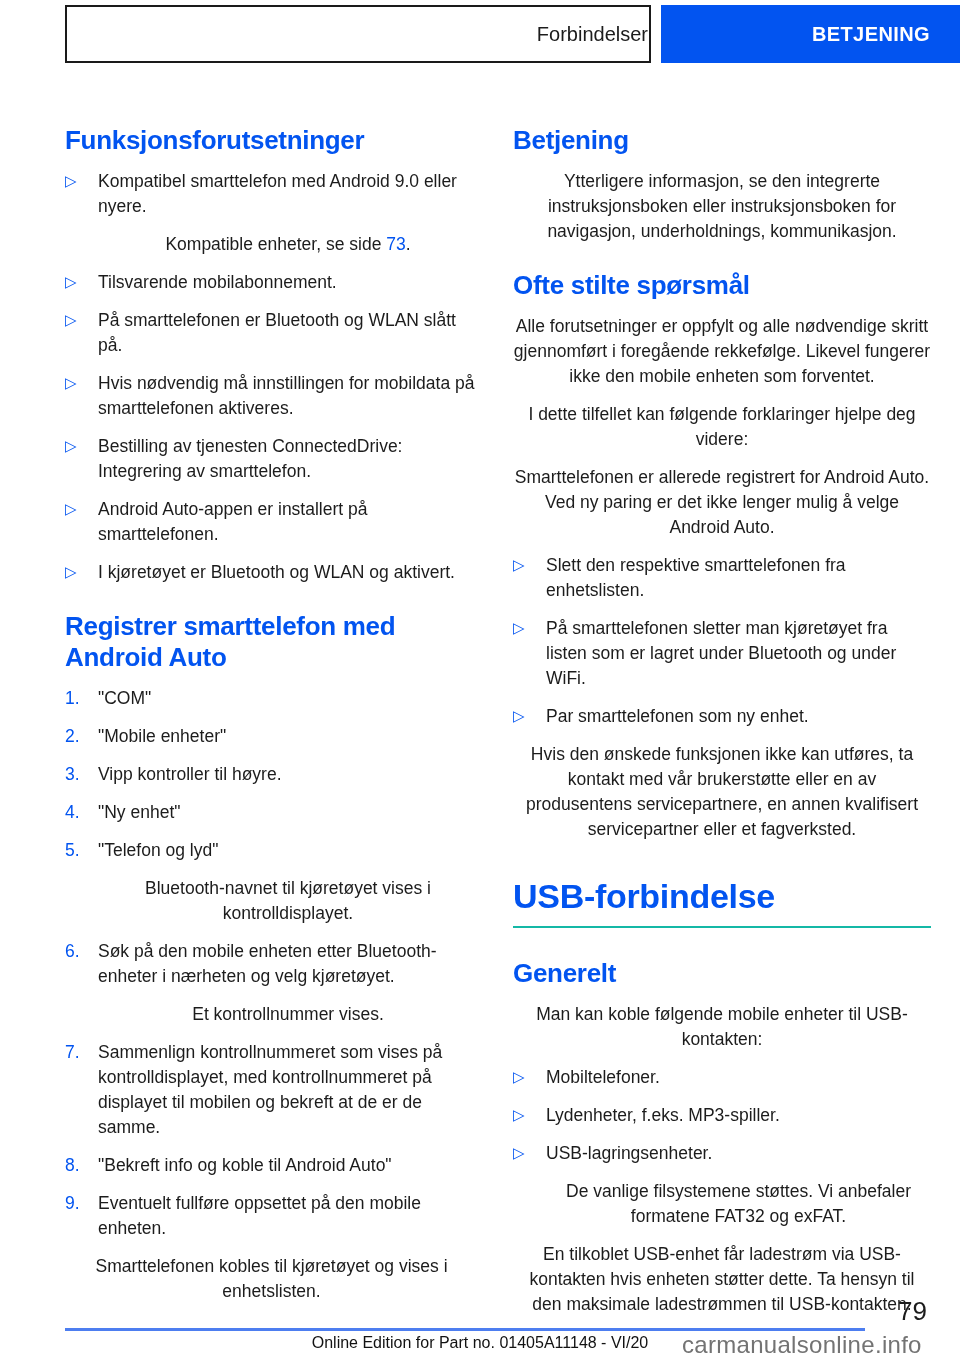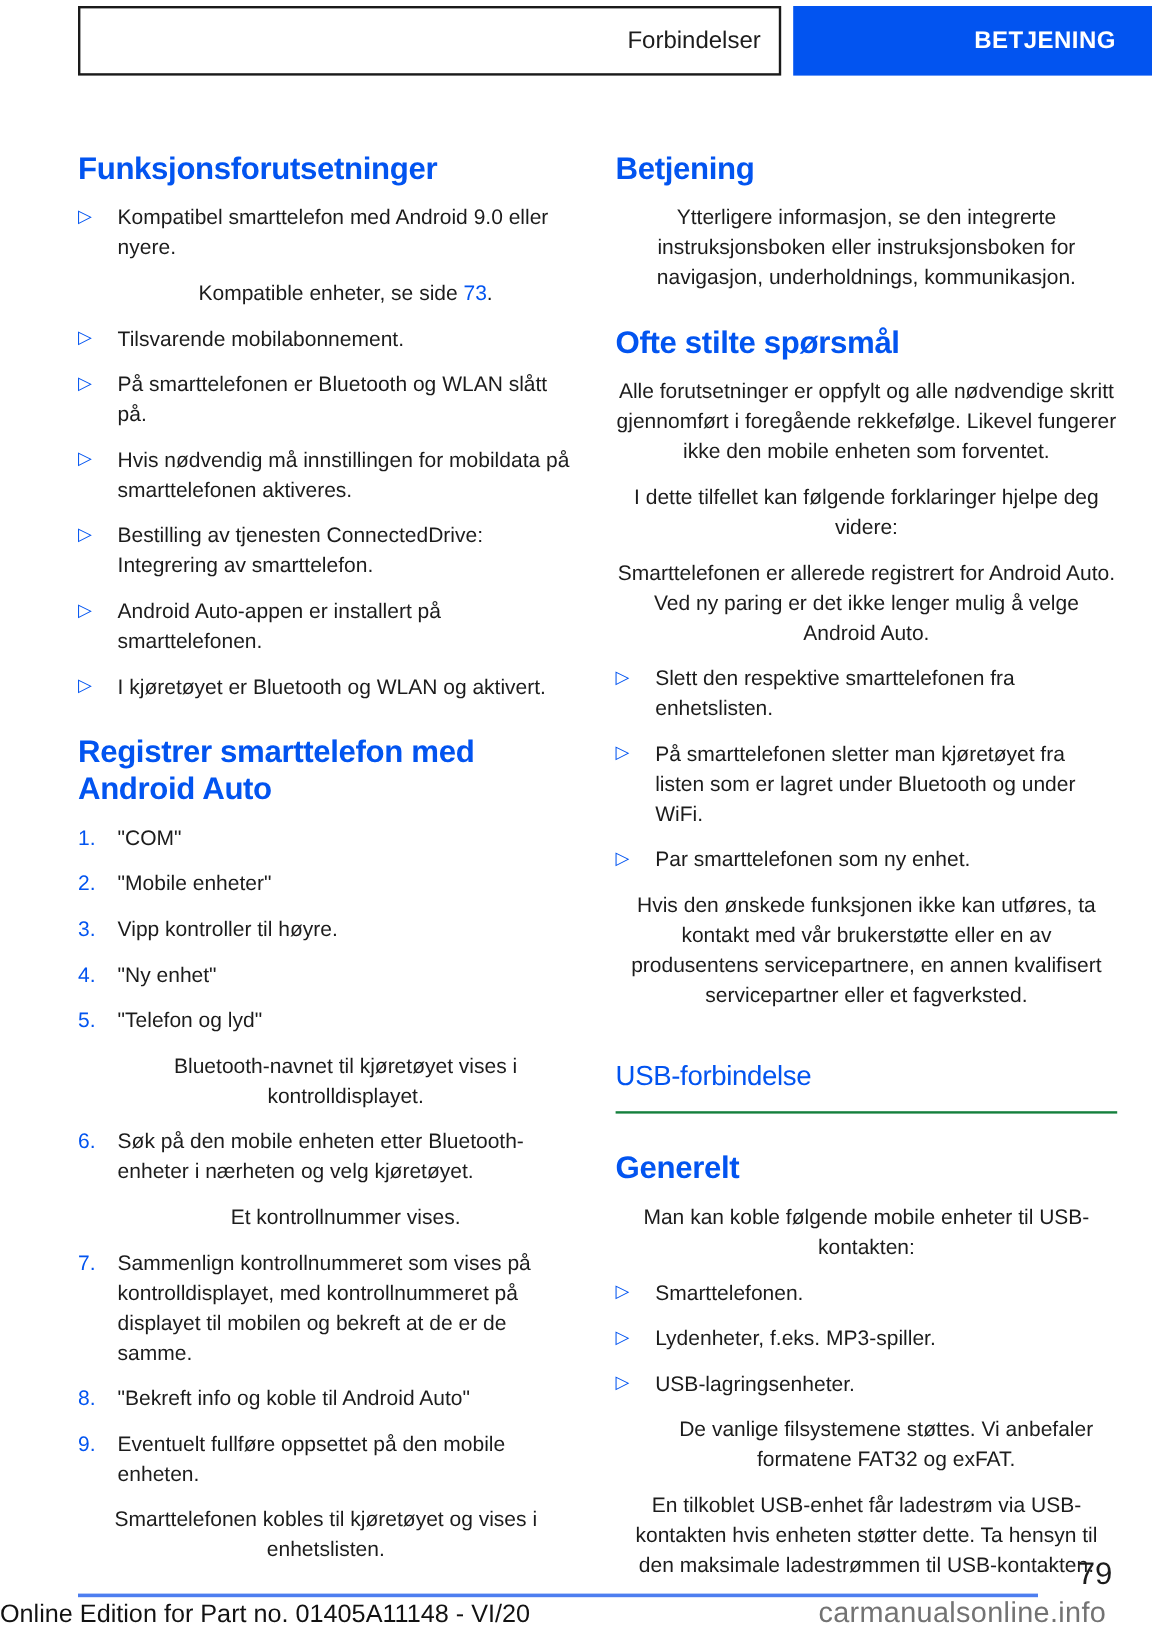--- a/index.html
+++ b/index.html
@@ -6,44 +6,44 @@
   .page {
     position:relative; width:960px; height:1362px; background:#ffffff;
     font-family:"Liberation Sans", sans-serif; color:#1c1c1c; overflow:hidden;
   }
 
   
   .hdr-box {
     position:absolute; left:65px; top:5px; width:586px; height:58px;
     border:2px solid #1a1a1a; box-sizing:border-box; background:#ffffff;
     display:flex; align-items:center; justify-content:flex-end;
-    padding-right:15px; font-size:20px; color:#1c1c1c;
+    padding-right:1px; font-size:20px; color:#1c1c1c;
   }
   .hdr-tab {
     position:absolute; left:661px; top:5px; width:299px; height:58px;
     background:#0254f0; color:#ffffff; box-sizing:border-box;
     display:flex; align-items:center; justify-content:flex-end;
     padding-right:30px; font-size:20px; font-weight:bold; letter-spacing:0.4px;
   }
 
   
   .col { position:absolute; top:104px; font-size:17.5px; line-height:25px; }
   .col-left  { left:65px;  width:413px; }
   .col-right { left:513px; width:418px; }
 
   h1,h2,p { margin:0; font-weight:normal; }
   h2.sec {
     color:#0254f0; font-size:26px; line-height:31px; font-weight:bold;
     letter-spacing:-0.3px; margin:26px 0 13px;
   }
   h2.sec.first { margin-top:21px; }
   h1.chapter {
-    color:#0254f0; font-size:23px; line-height:36px; font-weight:normal;
+    color:#0254f0; font-size:34px; line-height:36px; font-weight:bold;
     letter-spacing:-0.3px; margin:36px 0 30px; padding-bottom:12px;
-    border-bottom:2px solid #15803d;
+    border-bottom:2px solid #14b8a6;
   }
   p { margin:0 0 13px;text-align:center; }
   .indent { margin-left:33px; }
 
   .bullet { display:flex; margin:0 0 13px; }
   .bullet .tri  { flex:0 0 33px; color:#0254f0; font-size:15px; line-height:24px; }
   .bullet .btxt { flex:1; }
 
   .step { display:flex; margin:0 0 13px; }
   .step .num  { flex:0 0 33px; color:#0254f0; }
@@ -54,22 +54,22 @@
   
   .footer-rule {
     position:absolute; left:65px; top:1328px; width:800px; height:3px;
     background:#4d7ef0;
   }
   .page-number {
     position:absolute; top:1296px; right:33px; font-size:26px; font-weight:normal;
     color:#1c1c1c;
   }
   .edition {
-    position:absolute; top:1334px; left:0; width:960px; 
-    font-size:21px; color:#121212;
+    position:absolute; top:1334px; left:0; width:960px; text-align:center;
+    font-size:16px; color:#121212;
   }
   .watermark {
     position:absolute; top:1331px; left:682px; font-size:24px; color:#737373;
     letter-spacing:0.3px; white-space:nowrap;
   }
 </style>
 </head>
 <body>
 
 <div class="page">
@@ -185,21 +185,21 @@
 
     <p>Hvis den ønskede funksjonen ikke kan utføres, ta kontakt med vår brukerstøtte eller en av produsentens servicepartnere, en annen kvalifisert servicepartner eller et fagverksted.</p>
 
     <h1 class="chapter">USB-forbindelse</h1>
 
     <h2 class="sec first">Generelt</h2>
     <p>Man kan koble følgende mobile enheter til USB-kontakten:</p>
 
     <div class="bullet">
       <span class="tri">▷</span>
-      <span class="btxt">Smarttelefonen.</span>
+      <span class="btxt">Mobiltelefoner.</span>
     </div>
     <div class="bullet">
       <span class="tri">▷</span>
       <span class="btxt">Lydenheter, f.eks. MP3-spiller.</span>
     </div>
     <div class="bullet">
       <span class="tri">▷</span>
       <span class="btxt">USB-lagringsenheter.</span>
     </div>
     <p class="indent">De vanlige filsystemene støttes. Vi anbefaler formatene FAT32 og exFAT.</p>

